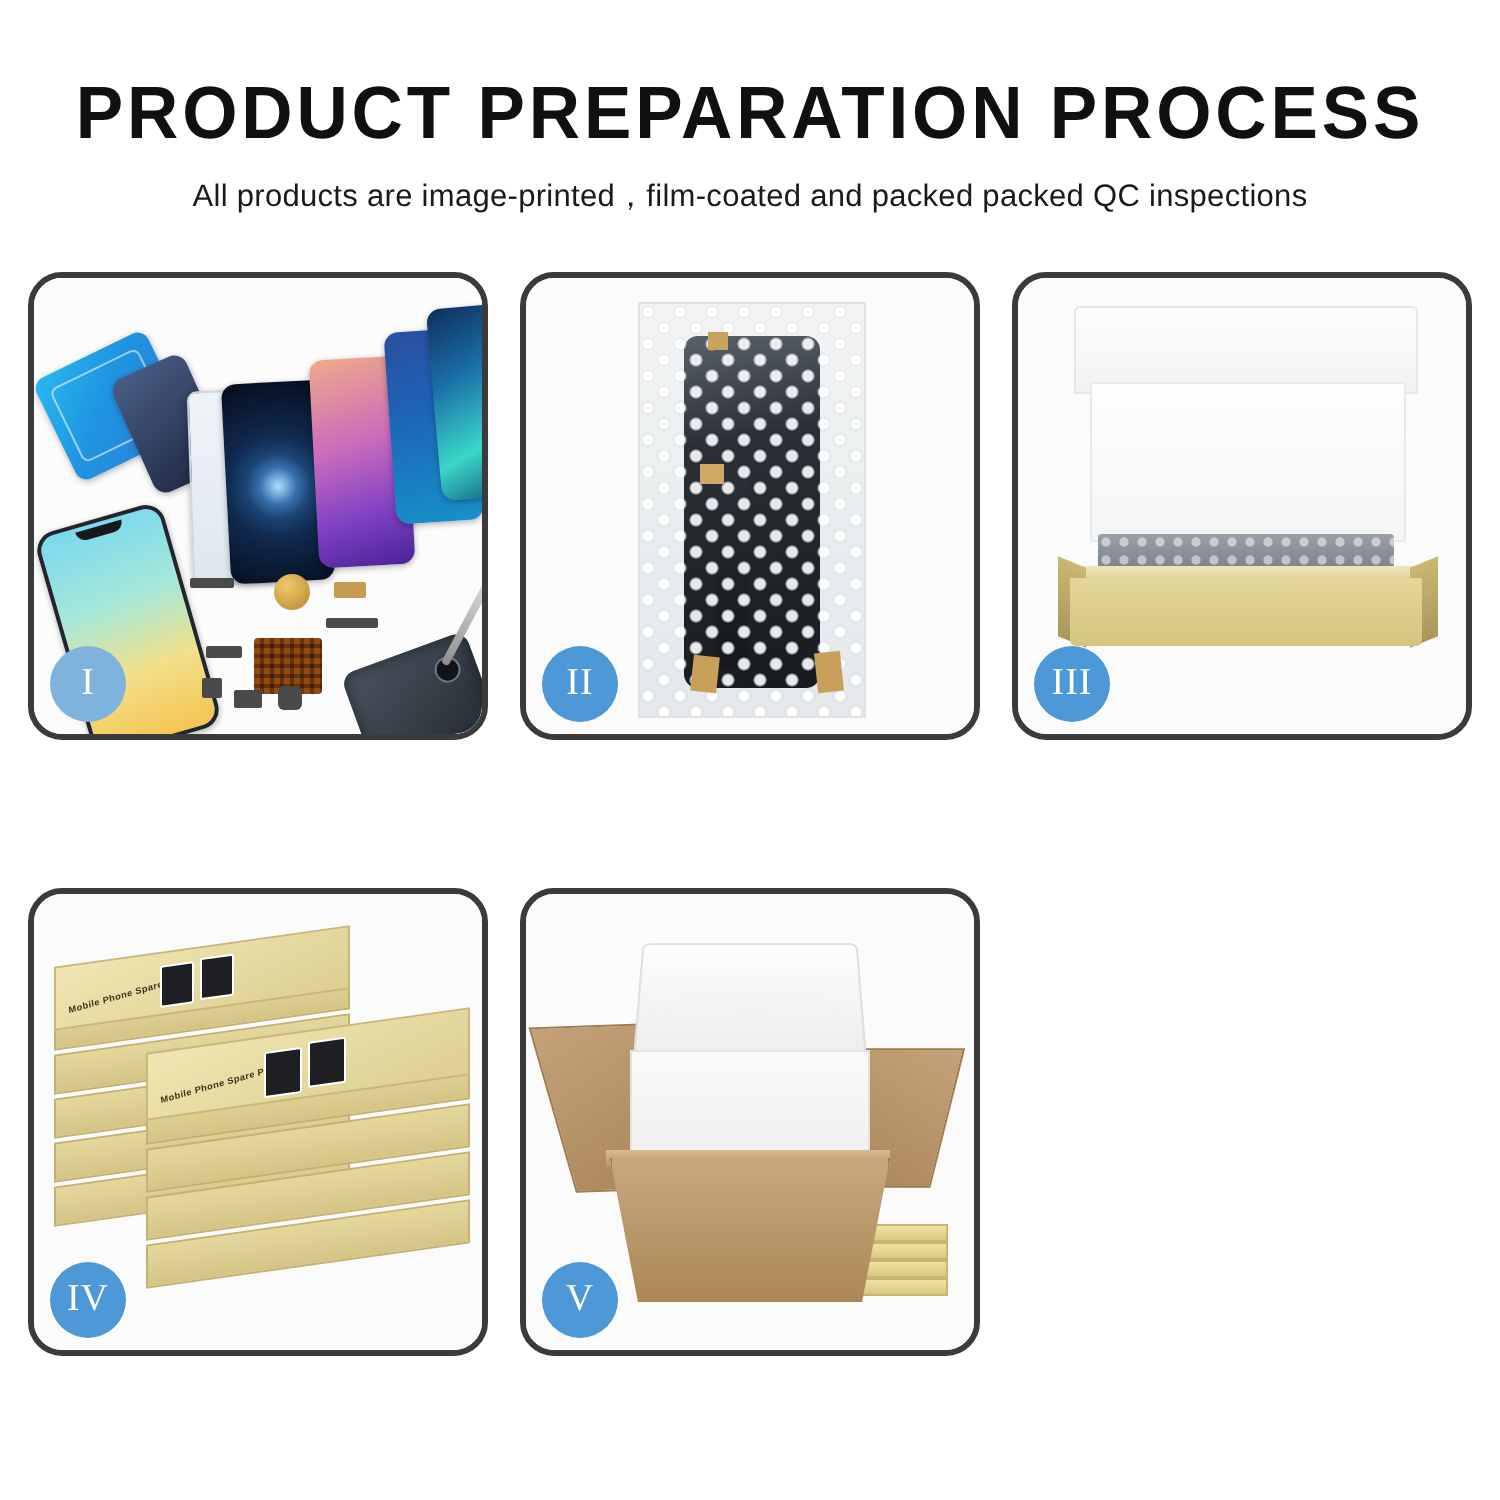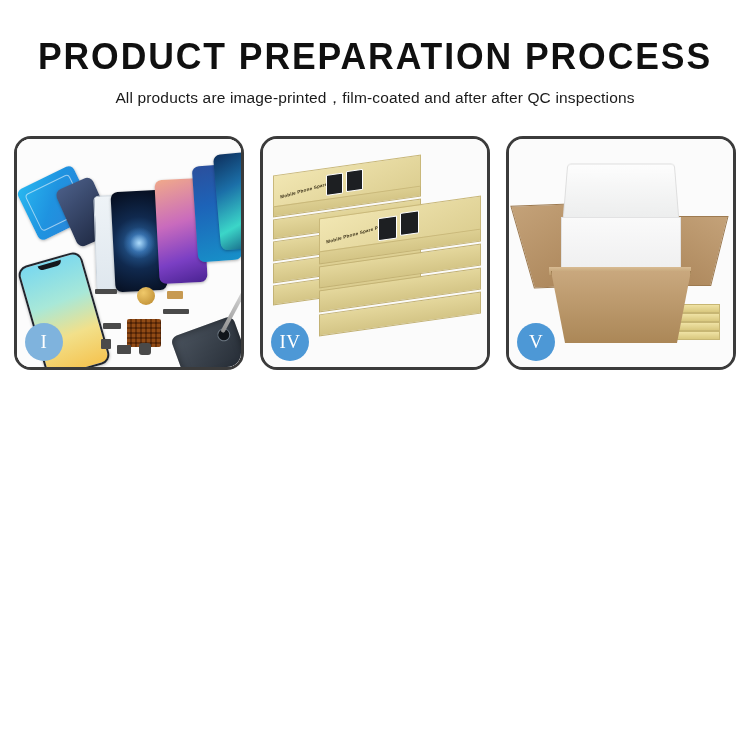--- a/index.html
+++ b/index.html
@@ -250,21 +250,21 @@
   .p6 .tape2{position:absolute;left:56px;top:156px;width:15px;height:16px;
     background:rgba(139,112,74,.75);transform:skewY(-10deg);}
 </style>
 </head>
 <body>
 
 <div class="page">
 
   <div class="header">
     <div class="title">PRODUCT PREPARATION PROCESS</div>
-    <div class="subtitle">All products are image-printed，film-coated and after after QC inspections</div>
+    <div class="subtitle">All products are image-printed，film-coated and packed packed QC inspections</div>
   </div>
 
   <div class="grid">
 
     <div class="panel p1">
       <div class="photo">
         <div class="bg"></div>
         <div class="phone ph-a"></div>
         <div class="phone ph-b"></div>
         <div class="phone ph-c"></div>
@@ -287,21 +287,47 @@
         <div class="part" style="left:146px;top:170px;width:26px;height:5px;"></div>
         <div class="part" style="left:150px;top:152px;width:16px;height:8px;background:#c79a52;"></div>
         <div class="housing">
             <div class="lens"></div>
           </div>
         <div class="tool"></div>
       </div>
       <div class="badge pale">I</div>
     </div>
 
-
+    <div class="panel p2">
+      <div class="photo">
+        <div class="bag">
+          <div class="screen"></div>
+          <div class="flex"></div>
+          <div class="tapeA"></div>
+          <div class="tapeB"></div>
+          <div class="tapeC"></div>
+          <div class="tapeD"></div>
+          <div class="bubbles"></div>
+        </div>
+      </div>
+      <div class="badge">II</div>
+    </div>
+
+    <div class="panel p3">
+      <div class="photo">
+        <div class="lidback"></div>
+        <div class="foam"></div>
+        <div class="wrap"></div>
+        <div class="rimtop"></div>
+        <div class="boxleft"></div>
+        <div class="boxright"></div>
+        <div class="boxfront"></div>
+      </div>
+      <div class="badge">III</div>
+    </div>
 
     <div class="panel p4">
       <div class="photo">
         <div class="stack">
           <div class="kbox kb5"></div>
           <div class="kbox kb4"></div>
           <div class="kbox kb3"></div>
           <div class="kbox kb2"></div>
           <div class="kbox kb1"></div>
           <div class="ktop ktop1">

